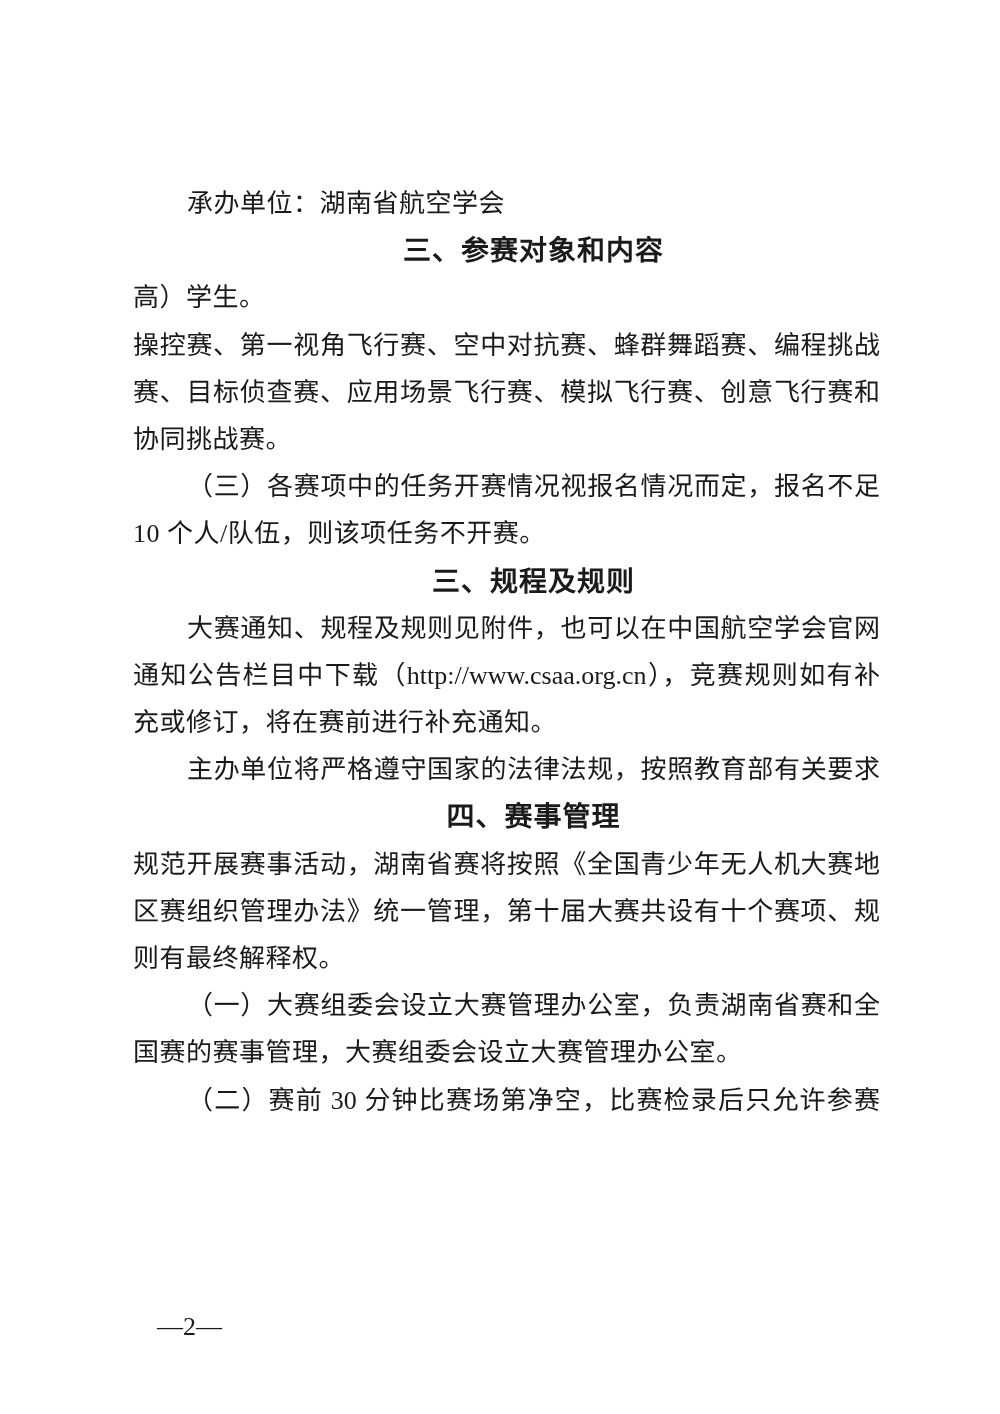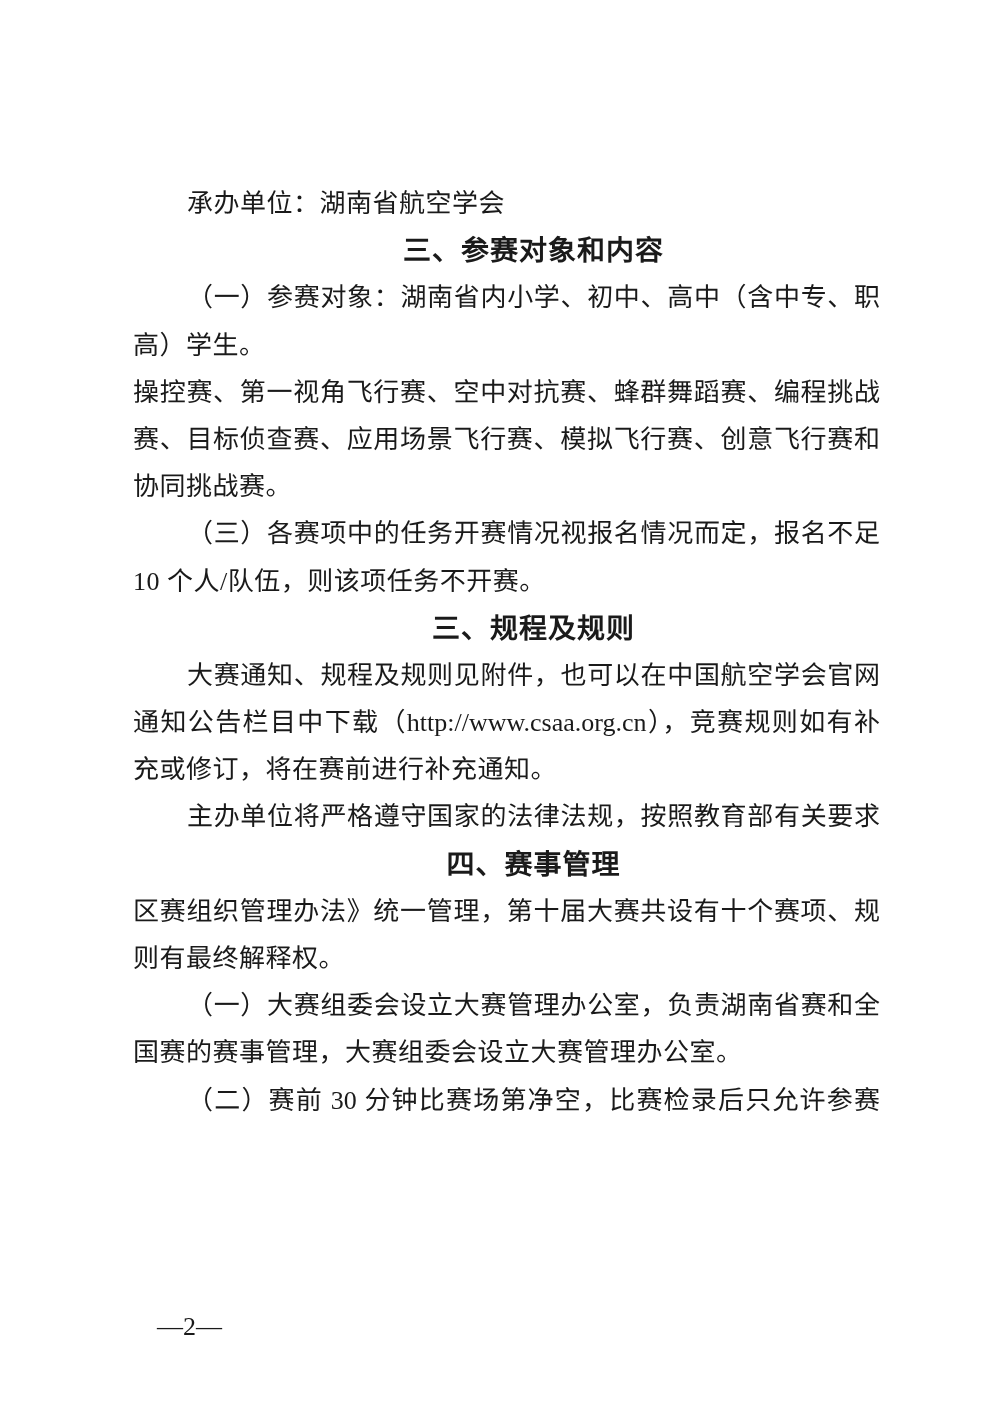--- a/index.html
+++ b/index.html
@@ -52,33 +52,33 @@
     color: #1a1a1a;
   }
 </style>
 </head>
 <body>
 
 <div class="page">
   <div class="content">
     <div class="line indent">承办单位：湖南省航空学会</div>
     <div class="line indent heading">三、参赛对象和内容</div>
-    <div class="line indent justify">（一）参赛对象：湖南省内小学、初中、高中（含中专、职</div>
     <div class="line">高）学生。</div>
     <div class="line justify">操控赛、第一视角飞行赛、空中对抗赛、蜂群舞蹈赛、编程挑战</div>
     <div class="line justify">赛、目标侦查赛、应用场景飞行赛、模拟飞行赛、创意飞行赛和</div>
     <div class="line">协同挑战赛。</div>
     <div class="line indent justify">（三）各赛项中的任务开赛情况视报名情况而定，报名不足</div>
     <div class="line">10 个人/队伍，则该项任务不开赛。</div>
     <div class="line indent heading">三、规程及规则</div>
     <div class="line indent justify">大赛通知、规程及规则见附件，也可以在中国航空学会官网</div>
     <div class="line justify">通知公告栏目中下载（http://www.csaa.org.cn），竞赛规则如有补</div>
     <div class="line">充或修订，将在赛前进行补充通知。</div>
     <div class="line indent justify">主办单位将严格遵守国家的法律法规，按照教育部有关要求</div>
     <div class="line indent heading">四、赛事管理</div>
+    <div class="line justify">规范开展赛事活动，湖南省赛将按照《全国青少年无人机大赛地</div>
     <div class="line justify">区赛组织管理办法》统一管理，第十届大赛共设有十个赛项、规</div>
     <div class="line">则有最终解释权。</div>
     <div class="line indent justify">（一）大赛组委会设立大赛管理办公室，负责湖南省赛和全</div>
     <div class="line">国赛的赛事管理，大赛组委会设立大赛管理办公室。</div>
     <div class="line indent justify">（二）赛前 30 分钟比赛场第净空，比赛检录后只允许参赛</div>
   </div>
   <div class="page-number">—2—</div>
 </div>
 
 </body></html>

